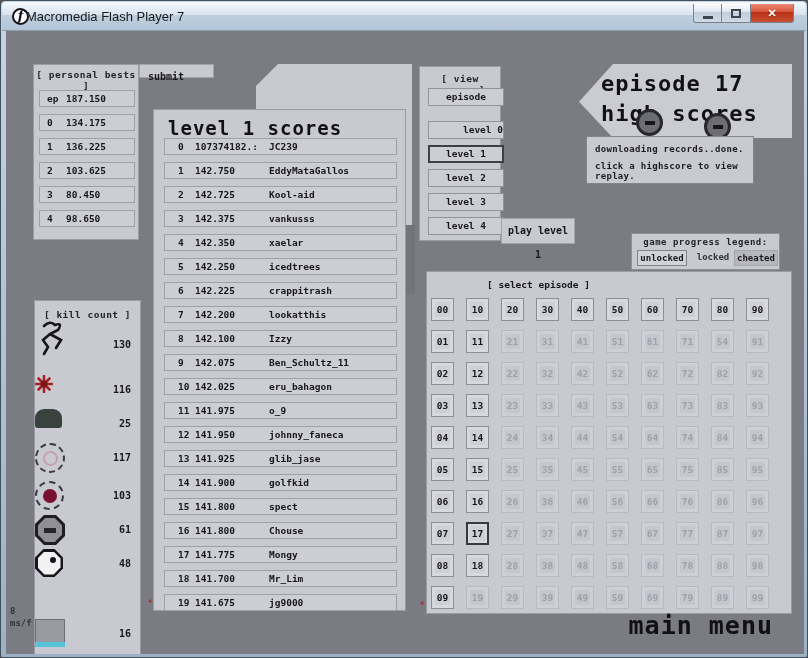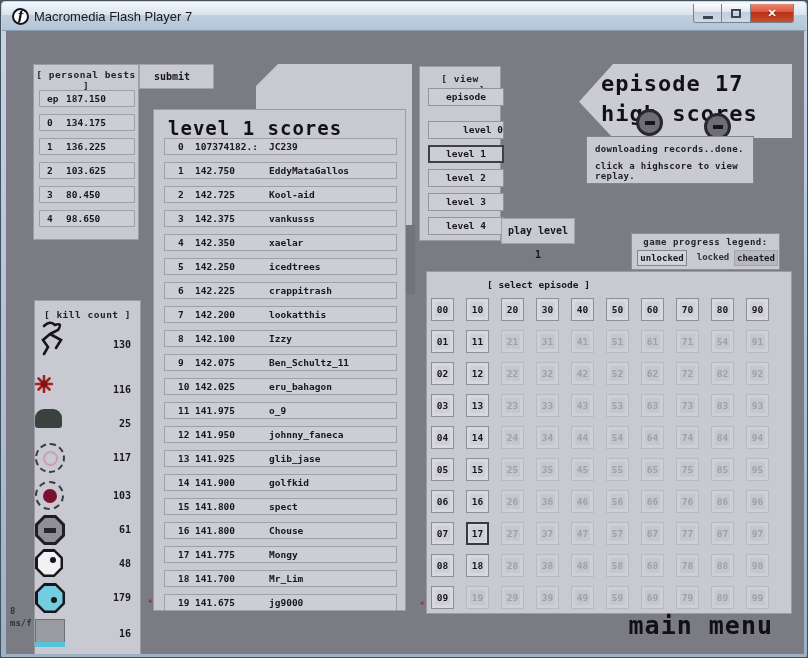--- a/index.html
+++ b/index.html
@@ -9,21 +9,21 @@
     background:linear-gradient(#c6d5e4,#9db1c4);
     border:1px solid #41505e; border-radius:5px 5px 2px 2px;
     overflow:hidden; font-family:"DejaVu Sans Mono", monospace;
   }
   .titlebar {
     position:absolute; left:1px; top:1px; right:1px; height:29px;
     background:linear-gradient(#f4f8fc,#d9e3ee 45%,#bfcfdf 46%,#b3c5d8);
     border-bottom:1px solid #8b9cae; border-radius:4px 4px 0 0;
   }
   .title-text {
-    position:absolute; left:32px; top:7px;
+    position:absolute; left:24px; top:7px;
     font-family:"Liberation Sans", sans-serif; font-size:13px; color:#1a1a1a;
   }
   .flash-icon {
     position:absolute; left:10px; top:6px; width:17px; height:17px;
     border:2px solid #15151b; border-radius:50%; background:#fbfbfd;
     font-family:"DejaVu Serif", serif; font-style:italic; font-weight:bold;
     font-size:13px; line-height:12px; text-align:center; color:#101016;
   }
   .winbtns { position:absolute; right:12px; top:2px; display:flex; }
   .winbtn {
@@ -75,23 +75,23 @@
   #pb-panel { left:27px; top:33px; width:106px; height:176px; }
   #pb-panel .phead { margin-top:4px; }
   .pb-row {
     position:absolute; left:5px; width:96px; height:17px;
     background:#cdcdd5; border:1px solid #a0a0a8;
     font-size:9.5px; line-height:15px; display:flex;
   }
   .pb-label { width:26px; padding-left:7px; }
   
   #submit-btn {
-    position:absolute; left:133px; top:33px; width:75px; height:25px;
+    position:absolute; left:133px; top:33px; width:75px; height:14px;
     background:#c9c9d1; border:1px solid #a2a2aa;
-    font-size:10px; line-height:23px; padding-left:14px; cursor:pointer;
+    font-size:10px; line-height:23px; padding-left:8px; cursor:pointer;
   }
 
   
   #scores-panel { left:147px; top:78px; width:253px; height:502px; }
   #scores-title { position:absolute; left:14px; top:7px; font-size:19px; letter-spacing:1px; color:#101016; }
   .score-row {
     position:absolute; left:10px; width:233px; height:17px;
     background:#cdcdd5; border:1px solid #a0a0a8;
     font-size:9.5px; line-height:15px; display:flex; cursor:pointer;
   }
@@ -510,28 +510,20 @@
           <span class="kc-count" style="top: 9px;">61</span>
         </div>
         <div class="kc-row" style="top: 248px; height: 34px;">
           <div class="oct oct-outer-laser">
             <div class="oct oct-inner-laser">
               <div class="oct-dot" style="right: 5px; top: 5px;"></div>
             </div>
           </div>
           <span class="kc-count" style="top: 9px;">48</span>
         </div>
-        <div class="kc-row" style="top: 282px; height: 34px;">
-          <div class="oct oct-outer-gun">
-            <div class="oct oct-inner-gun">
-              <div class="oct-dot"></div>
-            </div>
-          </div>
-          <span class="kc-count" style="top: 9px;">179</span>
-        </div>
         <div class="kc-row" style="top: 318px; height: 34px;">
           <div class="icon-thwump">
             <i></i>
           </div>
           <span class="kc-count" style="top: 9px;">16</span>
         </div>
       </div>
 
     <div id="main-menu">main menu</div>
     <div id="fps"><span>8</span>

